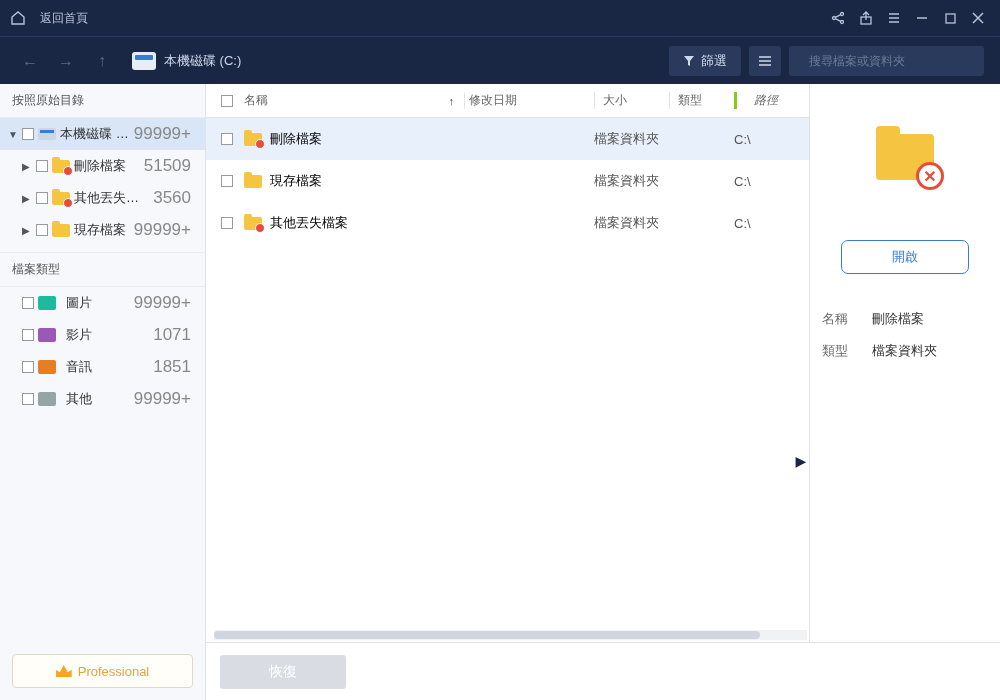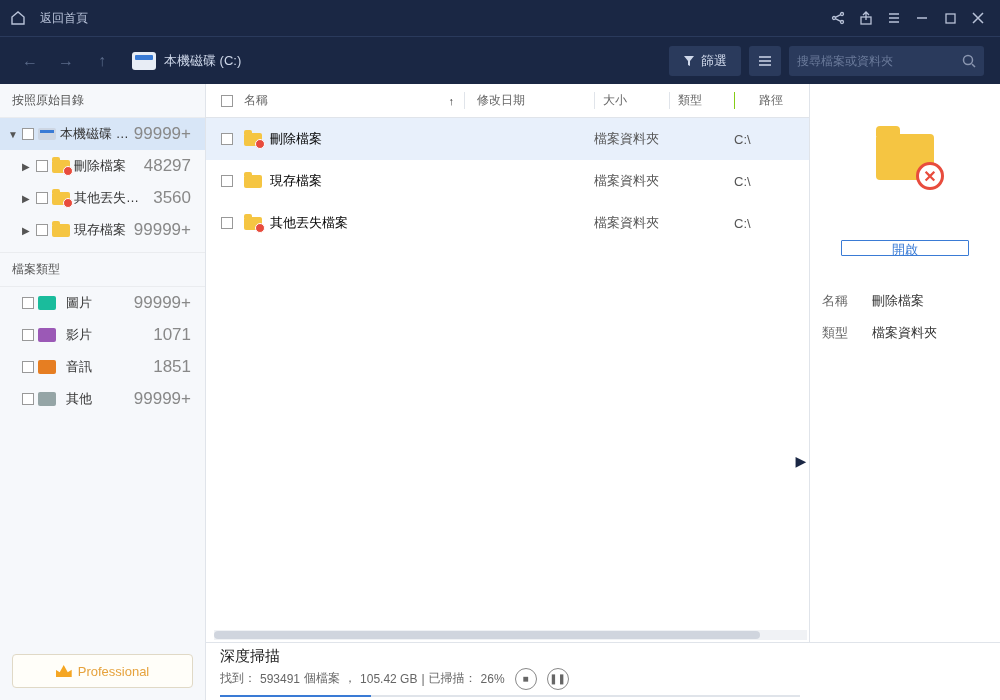--- a/index.html
+++ b/index.html
@@ -10,21 +10,21 @@
 .titlebar .spacer { flex: 1; }
 .titlebar .winbtn { width: 28px; height: 28px; display: flex; align-items: center; justify-content: center; cursor: pointer; }
 .navbar { height: 48px; background: #1a2744; display: flex; align-items: center; padding: 0 16px; gap: 8px; border-top: 1px solid #2a3a5c; }
 .navbtn { width: 28px; height: 28px; display: flex; align-items: center; justify-content: center; color: #5a6a8a; cursor: pointer; }
 .loc { display: flex; align-items: center; gap: 8px; margin-left: 8px; color: #cfd8ea; font-size: 13px; }
 .disk-icon { width: 24px; height: 18px; background: #e8edf5; border-radius: 3px; position: relative; }
 .disk-icon::after { content:""; position:absolute; top:3px; left:3px; right:3px; height:5px; background:#3a7bd5; border-radius:1px; }
 .navbar .spacer { flex:1; }
 .filterbtn { height: 30px; padding: 0 14px; background: #2a3a5c; color: #cfd8ea; border-radius: 3px; display: flex; align-items: center; gap: 6px; font-size: 13px; cursor: pointer; }
 .iconbtn { width: 32px; height: 30px; background: #2a3a5c; display: flex; align-items: center; justify-content: center; border-radius: 3px; cursor: pointer; color:#cfd8ea; }
-.searchbox { width: 195px; height: 30px; background: #2a3a5c; border-radius: 3px; display: flex; align-items: center; padding: 0 8px; }
+.searchbox { width: 195px; height: 30px; background: #2a3a5c; border-radius: 3px; display: flex; align-items: center; padding: 0 20px; }
 .searchbox input { flex:1; background: transparent; border: none; color:#cfd8ea; font-size: 12px; outline: none; }
 .searchbox input::placeholder { color:#6a7a9a; }
 .body { display: flex; height: 616px; }
 .sidebar { width: 206px; background: #f6f8fb; border-right: 1px solid #e0e4ea; display: flex; flex-direction: column; font-size: 13px; color: #333; }
 .side-header { padding: 8px 12px; color: #555; font-size: 12px; border-bottom: 1px solid #eaecef; }
 .tree-row { display: flex; align-items: center; height: 32px; padding: 0 8px; gap: 4px; cursor: pointer; }
 .tree-row.selected { background: #d8e6f7; }
 .caret { width: 10px; color:#555; font-size: 10px; }
 .cb { width: 12px; height: 12px; border: 1px solid #999; background: #fff; flex-shrink: 0; }
 .tree-icon { width: 18px; height: 14px; flex-shrink: 0; display: flex; align-items: center; justify-content: center; }
@@ -44,38 +44,38 @@
 .type-other { background:#95a5a6; }
 .sidebar-bottom { margin-top:auto; padding: 12px; }
 .pro-btn { width:100%; height:34px; border:1px solid #e0d9c6; background:#fffef9; border-radius:4px; display:flex; align-items:center; justify-content:center; gap:6px; color:#e6a23c; font-size:13px; cursor:pointer; }
 .crown { width:16px; height:12px; background:#f5a623; clip-path: polygon(0 100%,0 40%,25% 60%,50% 0,75% 60%,100% 40%,100% 100%); }
 .main { flex:1; display:flex; flex-direction:column; position:relative; }
 .main-content { flex:1; display:flex; overflow:hidden; }
 .listpane { flex:1; display:flex; flex-direction:column; border-right:1px solid #e0e4ea; overflow:hidden; }
 .list-header { height: 34px; display:flex; align-items:center; border-bottom:1px solid #e0e4ea; font-size:12px; color:#666; padding-left:8px; }
 .col-cb { width:26px; display:flex; justify-content:center; }
 .col-name { flex:1; display:flex; align-items:center; gap:4px; padding-left:4px; }
-.col-date { width:130px; border-left:1px solid #e0e4ea; padding-left:12px; }
+.col-date { width:130px; border-left:1px solid #e0e4ea; padding-left:4px; }
 .col-size { width:75px; border-left:1px solid #e0e4ea; padding-left:8px; }
 .col-type { width:65px; border-left:1px solid #e0e4ea; padding-left:8px; }
-.col-path { width:75px; border-left:1px solid #84cc16; padding-left:24px; }
+.col-path { width:75px; border-left:3px solid #84cc16; padding-left:17px;font-style:italic; }
 .sort-arrow { margin-left:auto; margin-right:10px; font-size:11px; color:#333; }
 .list-body { flex:1; overflow:auto; }
 .row { height:42px; display:flex; align-items:center; font-size:13px; padding-left:8px; cursor:pointer; }
 .row.selected { background:#e8f0fb; }
 .row .name-cell { flex:1; display:flex; align-items:center; gap:8px; padding-left:4px; }
 .row .type-cell { width:140px; color:#555; }
 .row .path-cell { width:75px; color:#555; }
 .hscroll { height:10px; background:#f0f2f5; position:relative; margin: 0 2px 2px 8px; }
 .hscroll-thumb { position:absolute; left:0; top:1px; height:8px; width:92%; background:#d0d5de; border-radius:4px; }
 .preview { width:190px; padding:20px 12px; display:flex; flex-direction:column; align-items:center; font-size:13px; color:#333; position:relative; }
 .preview-icon { width:58px; height:46px; background:#f5c542; border-radius:4px; position:relative; margin-top:30px; }
 .preview-icon::before { content:""; position:absolute; top:-8px; left:0; width:24px; height:10px; background:#f5c542; border-radius:4px 4px 0 0; }
 .preview-badge { position:absolute; right:-10px; bottom:-10px; width:28px; height:28px; border:3px solid #e84c3d; border-radius:50%; background:#fff; display:flex; align-items:center; justify-content:center; color:#e84c3d; font-weight:bold; font-size:16px; }
-.open-btn { margin-top:60px; width:128px; height:16px; border:1px solid #3a7bd5; color:#3a7bd5; background:#fff; border-radius:1px; font-size:13px; cursor:pointer; }
+.open-btn { margin-top:60px; width:128px; height:34px; border:1px solid #3a7bd5; color:#3a7bd5; background:#fff; border-radius:7px; font-size:13px; cursor:pointer; }
 .preview-meta { width:100%; margin-top:36px; font-size:13px; }
 .preview-meta-row { display:flex; gap:20px; margin-bottom:14px; }
 .preview-meta-row .k { color:#666; width:30px; }
 .expand-caret { position:absolute; left:-16px; top:370px; width:14px; height:14px; display:flex; align-items:center; justify-content:center; color:#1a2744; cursor:pointer; font-size:14px; }
 .footer { height:58px; border-top:1px solid #e0e4ea; display:flex; align-items:center; padding:0 14px; gap:12px; background:#fff; }
 .footer-left { display:flex; flex-direction:column; gap:2px; flex:1; }
 .scan-title { font-size:15px; color:#222; }
 .scan-sub { font-size:12px; color:#666; display:flex; align-items:center; gap:4px; }
 .progress-line { width:580px; height:2px; background:#e0e4ea; position:relative; margin-top:3px; }
 .progress-fill { position:absolute; left:0; top:0; height:2px; background:#3a7bd5; }
@@ -173,21 +173,21 @@
           <span class="tree-label">本機磁碟 (C:)</span>
           <span class="tree-count">99999+</span>
         </div>
         <div class="tree-row indent1">
           <span class="caret">▶</span>
           <span class="cb"></span>
           <span class="tree-icon">
             <span class="folder red-badge"></span>
           </span>
           <span class="tree-label">刪除檔案</span>
-          <span class="tree-count">48297</span>
+          <span class="tree-count">51509</span>
         </div>
         <div class="tree-row indent1">
           <span class="caret">▶</span>
           <span class="cb"></span>
           <span class="tree-icon">
             <span class="folder red-badge"></span>
           </span>
           <span class="tree-label">其他丟失檔案</span>
           <span class="tree-count">3560</span>
         </div>
@@ -305,33 +305,16 @@
           <div class="preview-meta-row">
               <span class="k">類型</span>
               <span>檔案資料夾</span>
             </div>
         </div>
         <div class="expand-caret">▶</div>
       </div>
     </div>
 
     <div class="footer">
-      <div class="footer-left">
-        <div class="scan-title">深度掃描</div>
-        <div class="scan-sub">
-          <span>找到：</span>
-            <span>593491</span>
-            <span>個檔案</span>
-          <span>，</span>
-            <span>105.42 GB</span>
-          <span> | </span>
-            <span>已掃描：</span>
-            <span>26%</span>
-          <span class="circle-btn">■</span>
-          <span class="circle-btn">❚❚</span>
-        </div>
-        <div class="progress-line">
-            <div class="progress-fill" id="progfill" style="width: 26%;"></div>
-          </div>
-      </div>
+      <button class="recover-btn">恢復</button>
     </div>
   </div>
 </div>
 
 </body></html>

